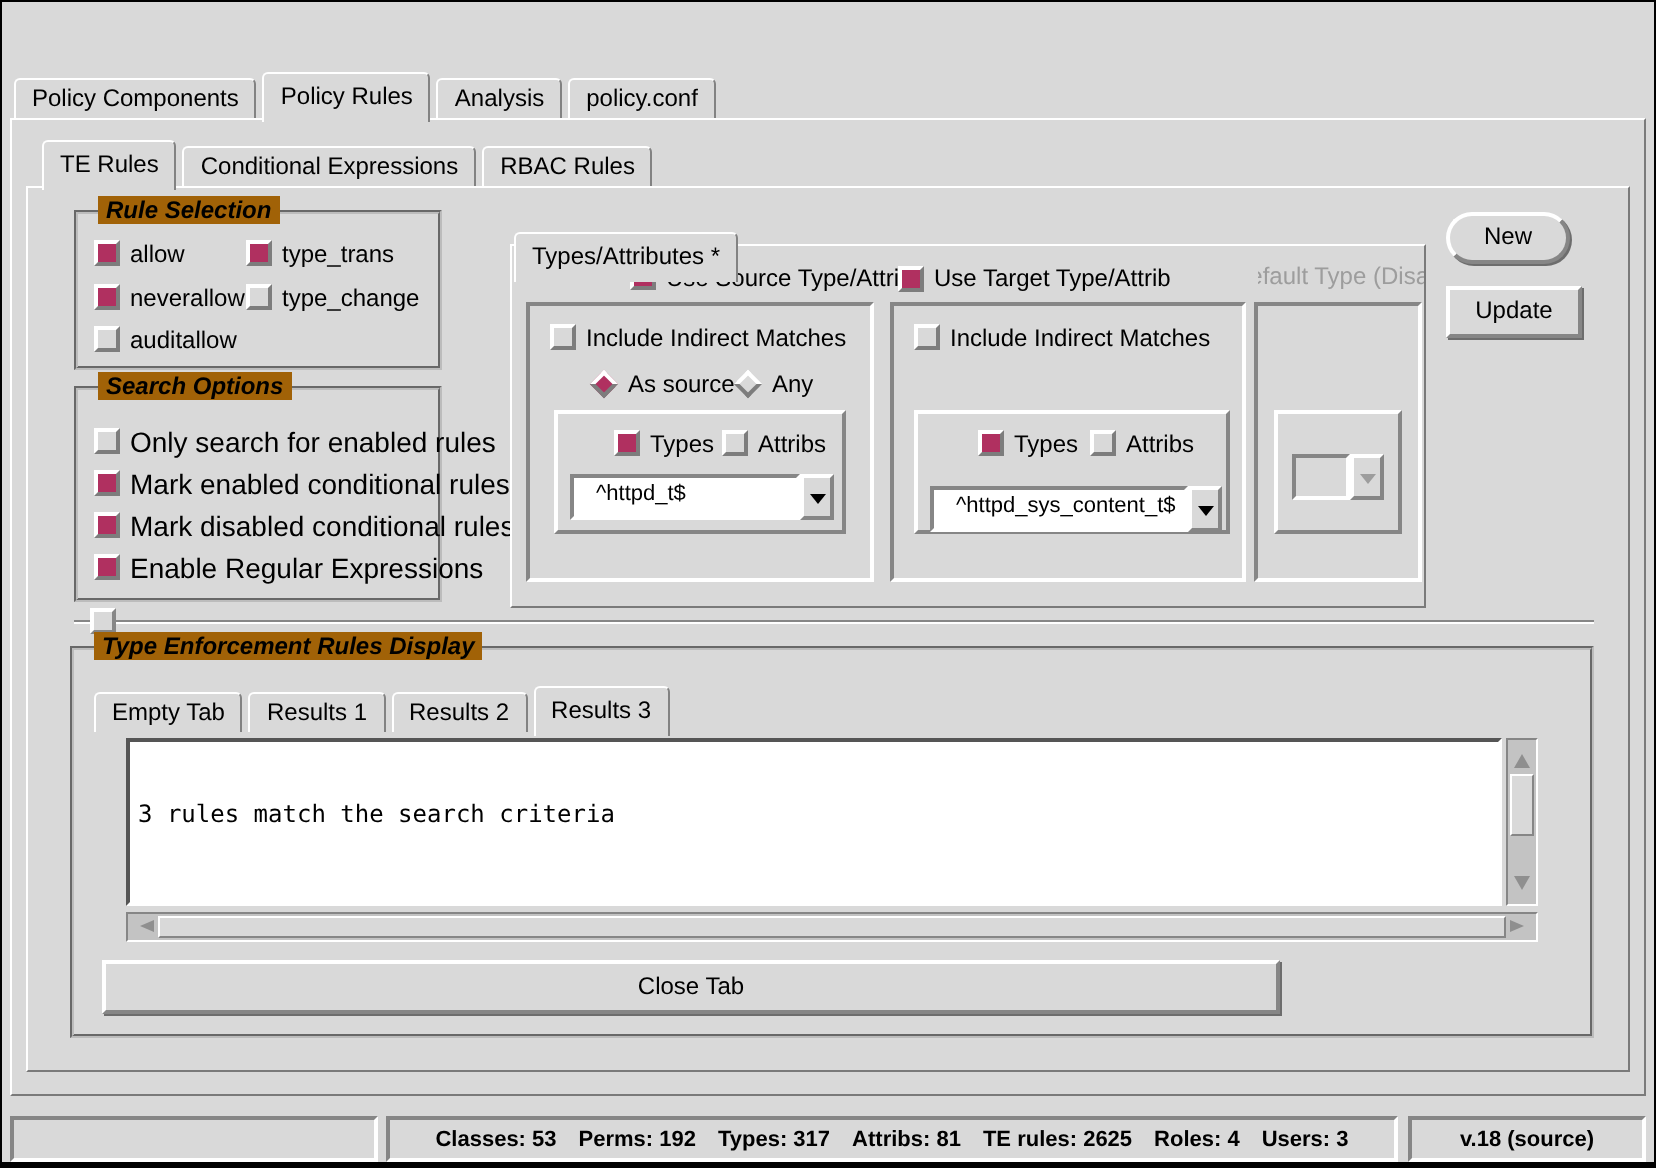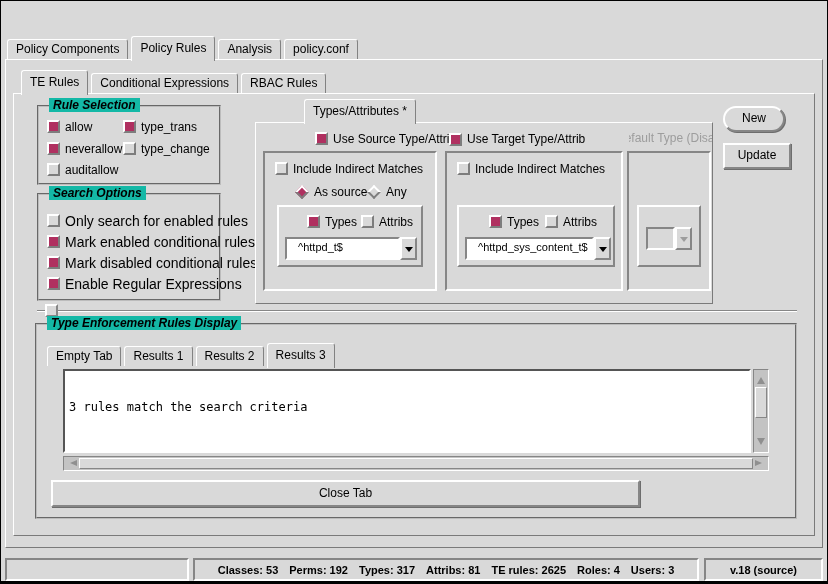--- a/index.html
+++ b/index.html
@@ -32,28 +32,28 @@
          margin-right:3px; margin-bottom:2px; white-space:nowrap; }
   .tab.active { height:25px; line-height:22px; margin-bottom:0; z-index:5; position:relative; }
   .nbframe { position:absolute; border:1px solid; border-color:#ffffff #7a7a7a #7a7a7a #ffffff; background:#d9d9d9; }
 
   #tabs-main { left:6px;  top:34px; height:26px; z-index:4; }
   #frame-main { left:4px; top:58px; width:818px; height:489px; }
 
   #tabs-rules { left:20px; top:68px; height:26px; z-index:4; }
   #frame-te { left:12px; top:92px; width:802px; height:443px; }
 
-  #tabs-criteria { left:256px; top:97px; height:26px; z-index:4;margin-left:47px; }
+  #tabs-criteria { left:256px; top:114px; height:26px; z-index:4; }
   #frame-criteria { left:254px; top:121px; width:458px; height:182px; }
 
   #tabs-results { left:46px; top:341px; height:26px; z-index:4; }
 
   
   .lf { position:absolute; border:2px groove #bcbcbc; }
-  .lf-title { position:absolute; top:-9px; left:10px; background:#14b8a6; padding:0 4px;
+  .lf-title { position:absolute; top:-9px; left:10px; background:#a16207; padding:0 4px;
               font-weight:bold; font-style:italic; white-space:nowrap; }
 
   #lf-rule-selection { left:36px; top:104px; width:184px; height:80px; }
   #lf-search-options { left:36px; top:192px; width:184px; height:108px; }
   #lf-results { left:34px; top:322px; width:762px; height:196px; }
 
   
   .opt { position:absolute; display:flex; align-items:center; gap:5px; white-space:nowrap; height:15px; }
   .cb { width:13px; height:13px; flex:0 0 13px; border:2px solid;
         border-color:#ffffff #7d7d7d #7d7d7d #ffffff; background:#d9d9d9; }
@@ -237,21 +237,21 @@
     </div>
     <div class="inner-frame" style="left:10px;top:52px;width:158px;height:62px;">
       <div class="opt" style="left:30px;top:7px;">
         <span class="cb on"></span>
         <span>Types</span>
       </div>
       <div class="opt" style="left:86px;top:7px;">
         <span class="cb"></span>
         <span>Attribs</span>
       </div>
-      <div class="combo" style="left:6px;top:30px;width:146px;">
+      <div class="combo" style="left:6px;top:36px;width:146px;">
         <div class="combo-entry">^httpd_sys_content_t$</div>
         <div class="combo-btn">
             <i></i>
           </div>
       </div>
     </div>
   </div>
 
   <div id="default-label-clip"><span>Default Type (Disabled)</span></div>
   <div class="panel" id="panel-default">

